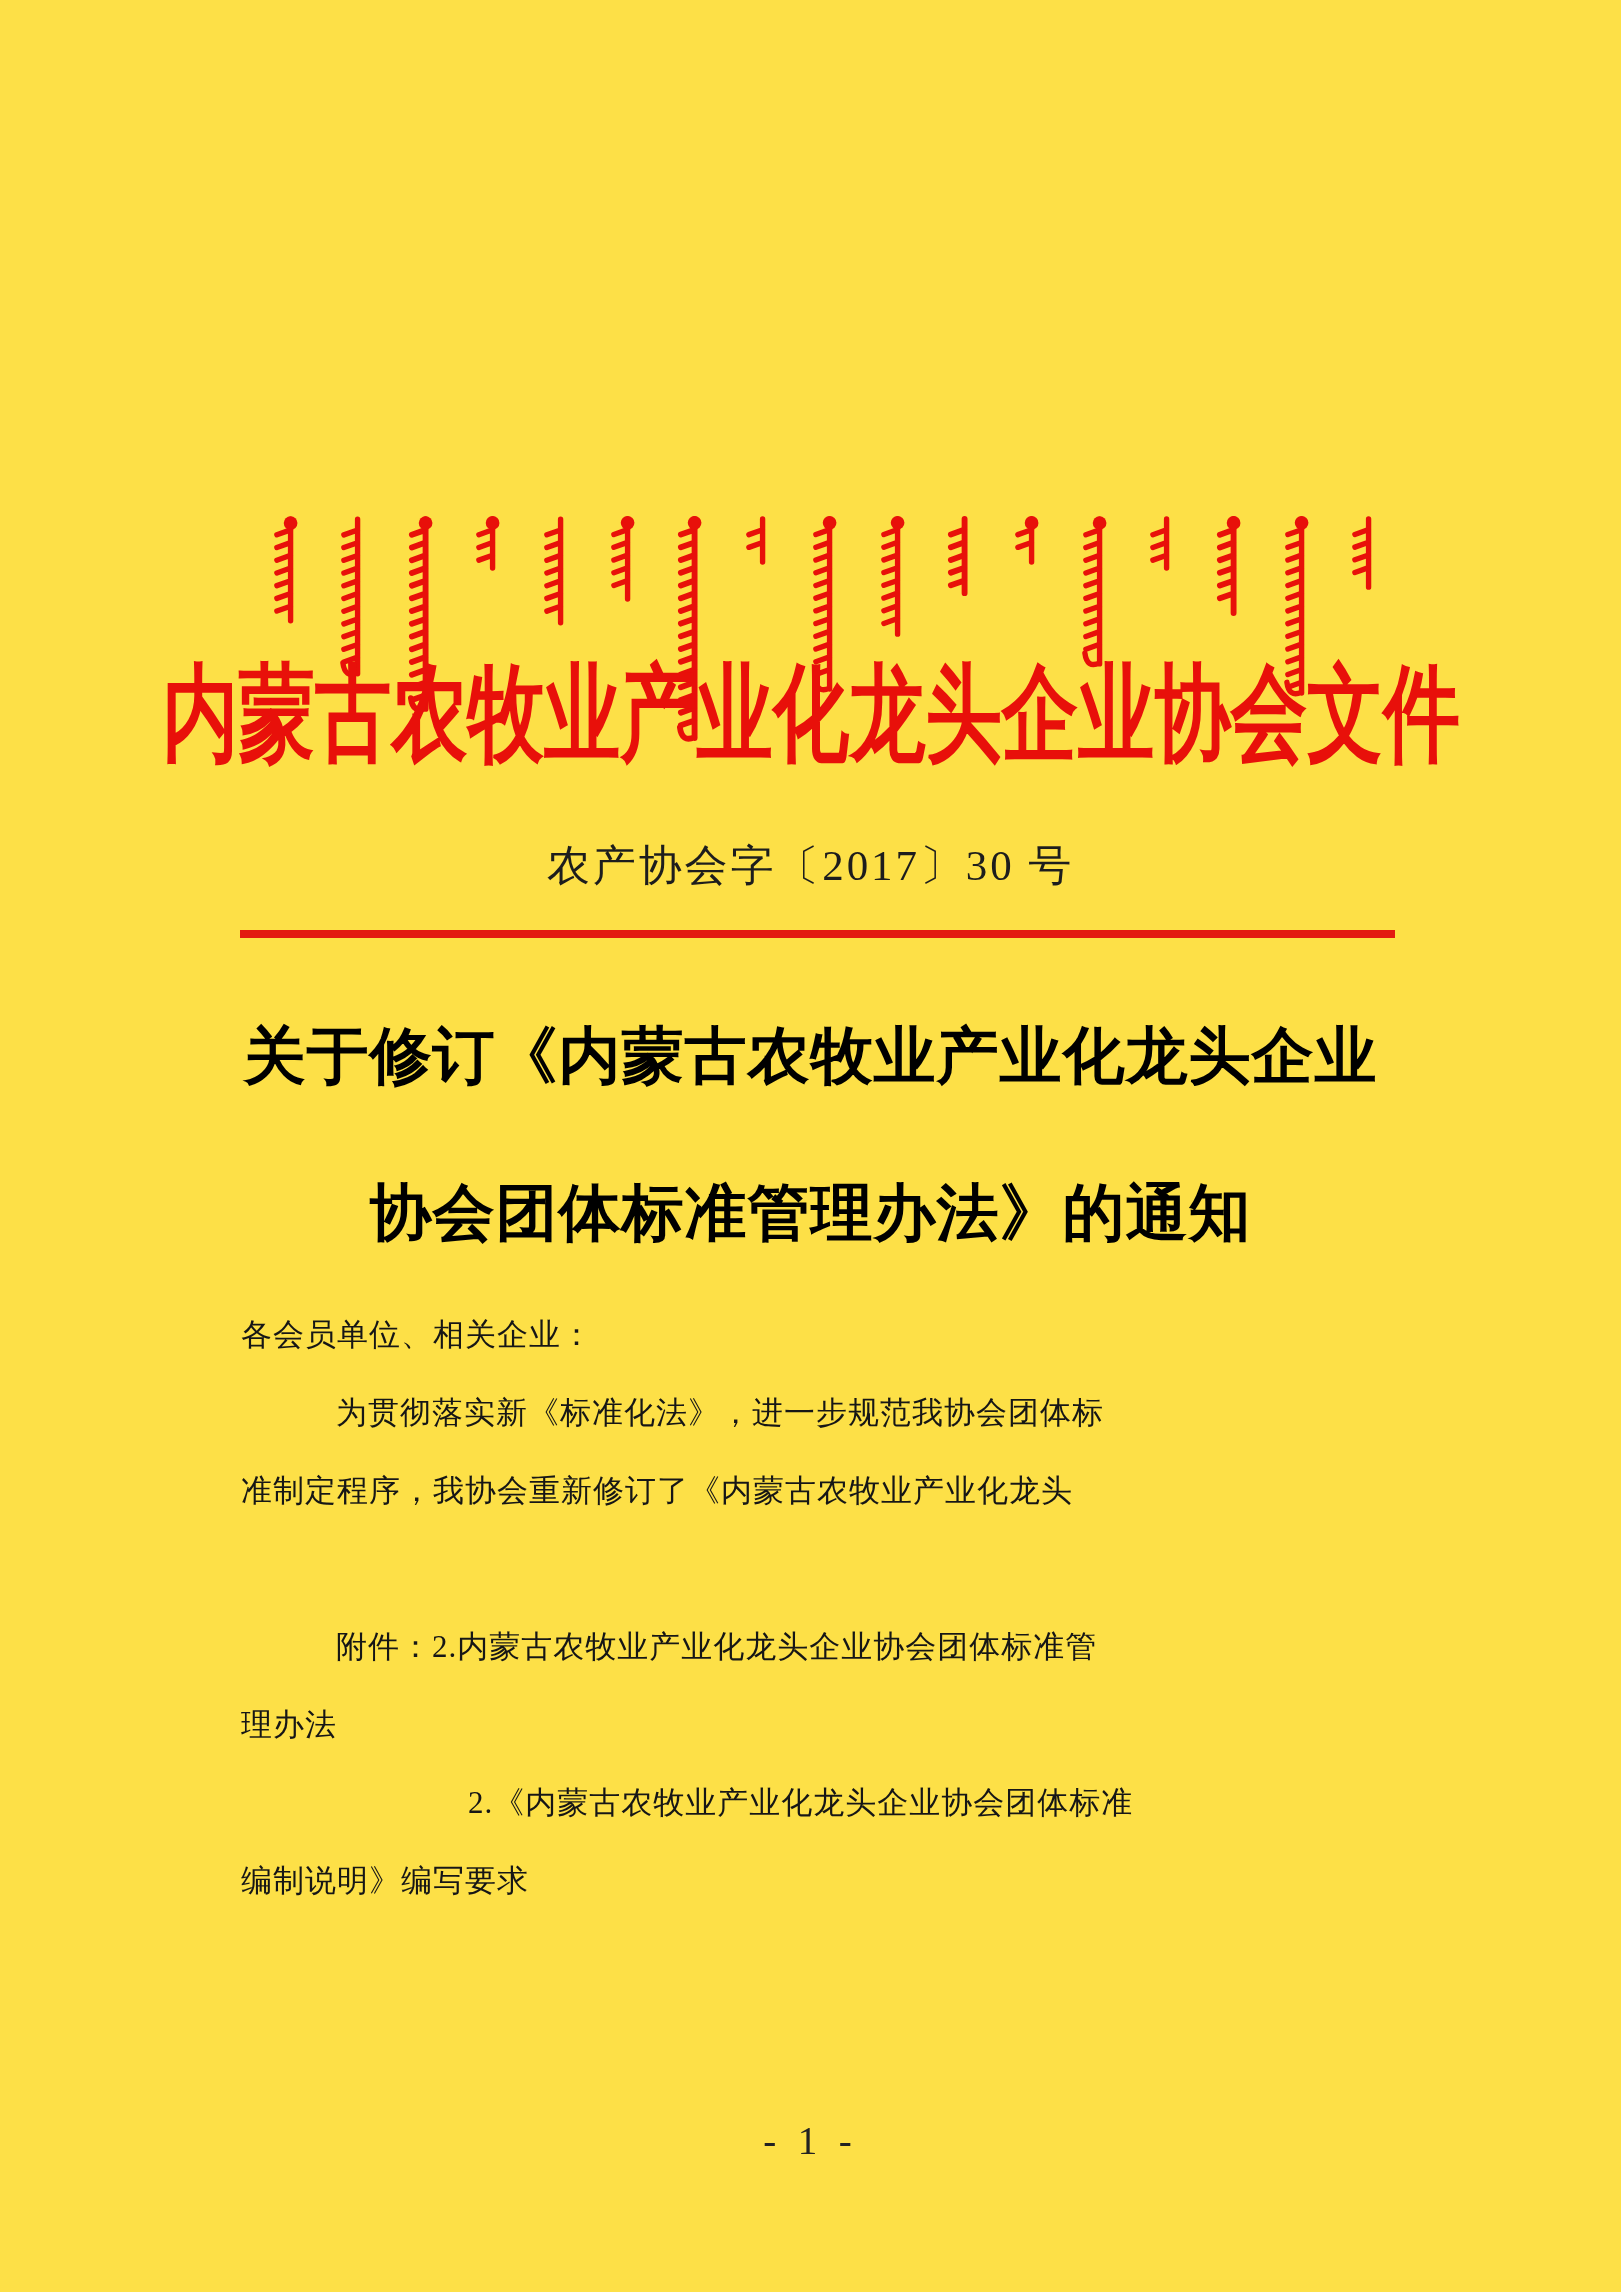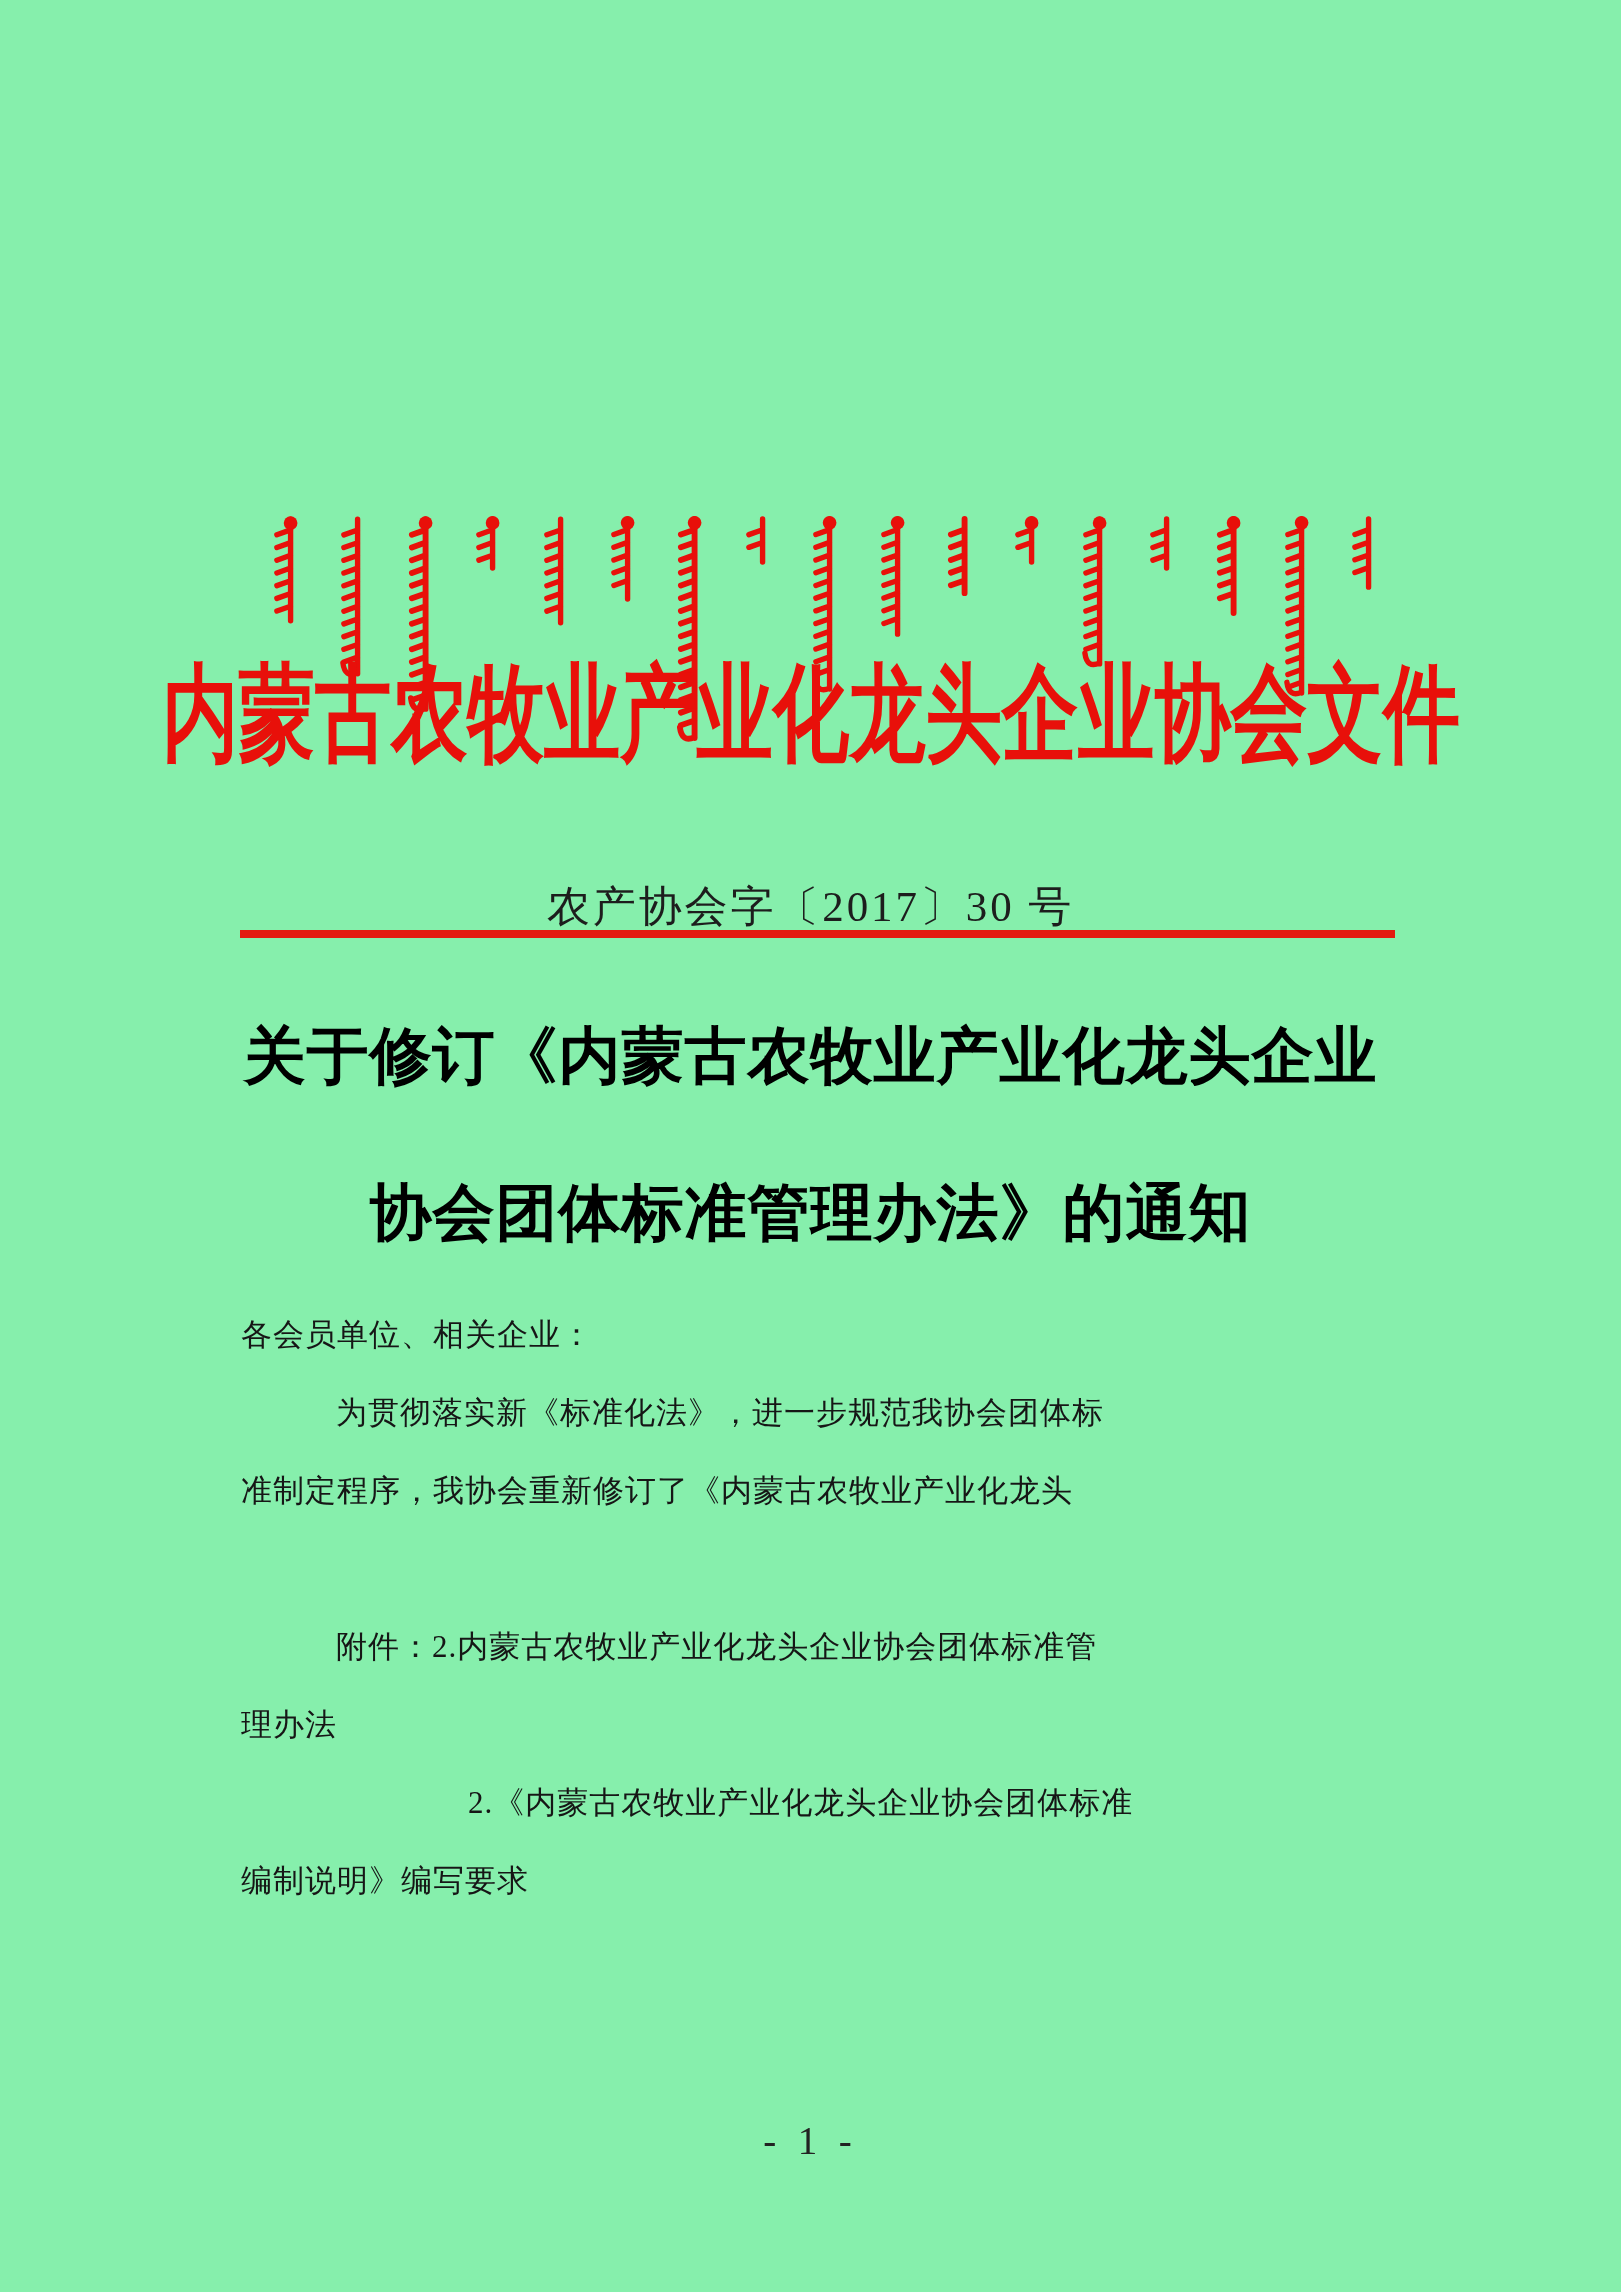--- a/index.html
+++ b/index.html
@@ -1,21 +1,21 @@
 <!DOCTYPE html>
 <html><head>
 <meta charset="utf-8">
 <title>Document</title>
 <style>
   html,body{margin:0;padding:0;background:#9a9a9a;}
   .page{
     position:relative;
     width:1621px;height:2293px;
     margin:0 auto;
-    background:#86efac;
+    background:#fde047;
     overflow:hidden;
     font-family:"Liberation Serif","DejaVu Serif",serif;
     color:#141414;
   }
   
   .mongol-band{
     position:absolute;left:272px;top:512px;
     display:flex;gap:40px;align-items:flex-start;
   }
   
@@ -23,21 +23,21 @@
     position:absolute;top:651px;left:50%;
     transform:translateX(-50%) scaleX(0.72);
     transform-origin:center;
     white-space:nowrap;
     font-size:106px;line-height:127px;
     font-weight:bold;
     letter-spacing:0;
   }
   
   .doc-number{
-    position:absolute;top:882px;left:0;width:100%;
+    position:absolute;top:841px;left:0;width:100%;
     text-align:center;
     font-size:43px;line-height:49px;
     letter-spacing:2.9px;
     color:#1d1d1d;
   }
   .red-rule{
     position:absolute;left:240px;top:930px;
     width:1155px;height:7.8px;
   }
   .title-line{

